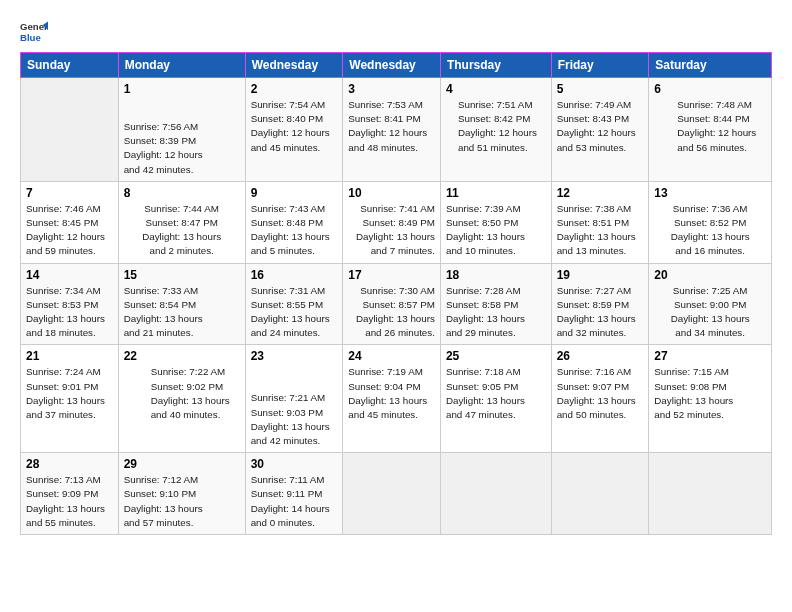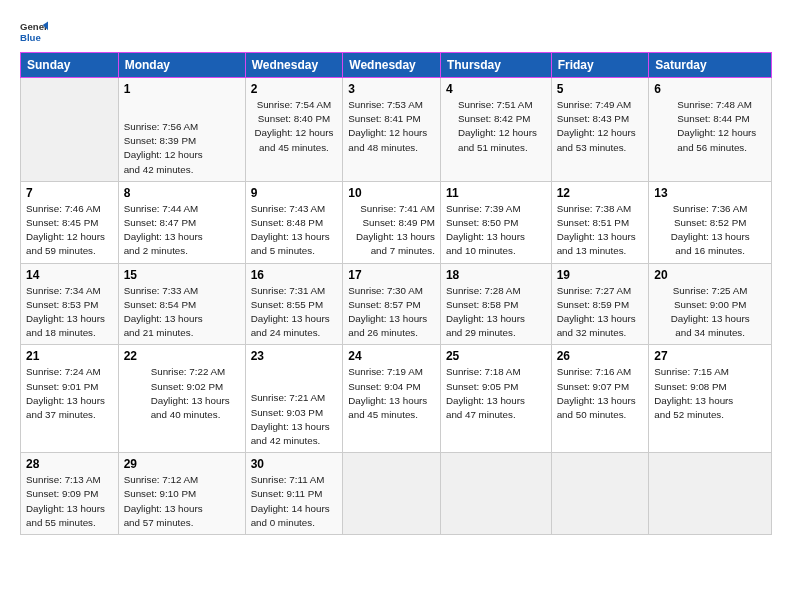--- a/index.html
+++ b/index.html
@@ -117,21 +117,21 @@
           <td class="empty"></td>
           <td>
             <span class="day-num">1</span>
             <div class="day-info" style="white-space: pre-line; margin-top: 24px;">Sunrise: 7:56 AM
 Sunset: 8:39 PM
 Daylight: 12 hours
 and 42 minutes.</div>
           </td>
           <td>
             <span class="day-num">2</span>
-            <div class="day-info" style="white-space: pre-line; text-align: center;">Sunrise: 7:54 AM
+            <div class="day-info" style="white-space: pre-line;">Sunrise: 7:54 AM
 Sunset: 8:40 PM
 Daylight: 12 hours
 and 45 minutes.</div>
           </td>
           <td>
             <span class="day-num">3</span>
             <div class="day-info" style="white-space: pre-line;">Sunrise: 7:53 AM
 Sunset: 8:41 PM
 Daylight: 12 hours
 and 48 minutes.</div>
@@ -161,21 +161,21 @@
         <tr>
           <td>
             <span class="day-num">7</span>
             <div class="day-info" style="white-space: pre-line;">Sunrise: 7:46 AM
 Sunset: 8:45 PM
 Daylight: 12 hours
 and 59 minutes.</div>
           </td>
           <td>
             <span class="day-num">8</span>
-            <div class="day-info" style="white-space: pre-line;">Sunrise: 7:44 AM
+            <div class="day-info" style="white-space: pre-line; text-align: center;">Sunrise: 7:44 AM
 Sunset: 8:47 PM
 Daylight: 13 hours
 and 2 minutes.</div>
           </td>
           <td>
             <span class="day-num">9</span>
             <div class="day-info" style="white-space: pre-line;">Sunrise: 7:43 AM
 Sunset: 8:48 PM
 Daylight: 13 hours
 and 5 minutes.</div>
@@ -226,21 +226,21 @@
           </td>
           <td>
             <span class="day-num">16</span>
             <div class="day-info" style="white-space: pre-line;">Sunrise: 7:31 AM
 Sunset: 8:55 PM
 Daylight: 13 hours
 and 24 minutes.</div>
           </td>
           <td>
             <span class="day-num">17</span>
-            <div class="day-info" style="white-space: pre-line;">Sunrise: 7:30 AM
+            <div class="day-info" style="white-space: pre-line; text-align: right;">Sunrise: 7:30 AM
 Sunset: 8:57 PM
 Daylight: 13 hours
 and 26 minutes.</div>
           </td>
           <td>
             <span class="day-num">18</span>
             <div class="day-info" style="white-space: pre-line;">Sunrise: 7:28 AM
 Sunset: 8:58 PM
 Daylight: 13 hours
 and 29 minutes.</div>

